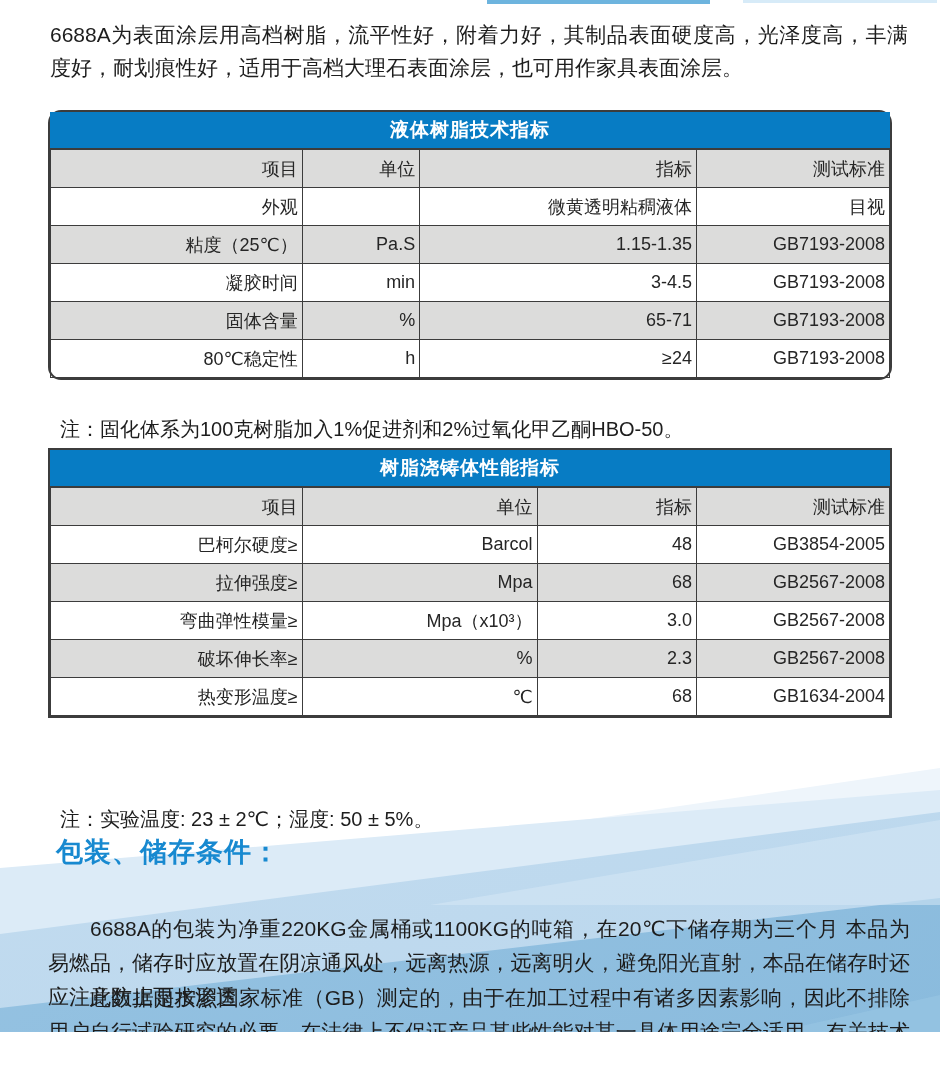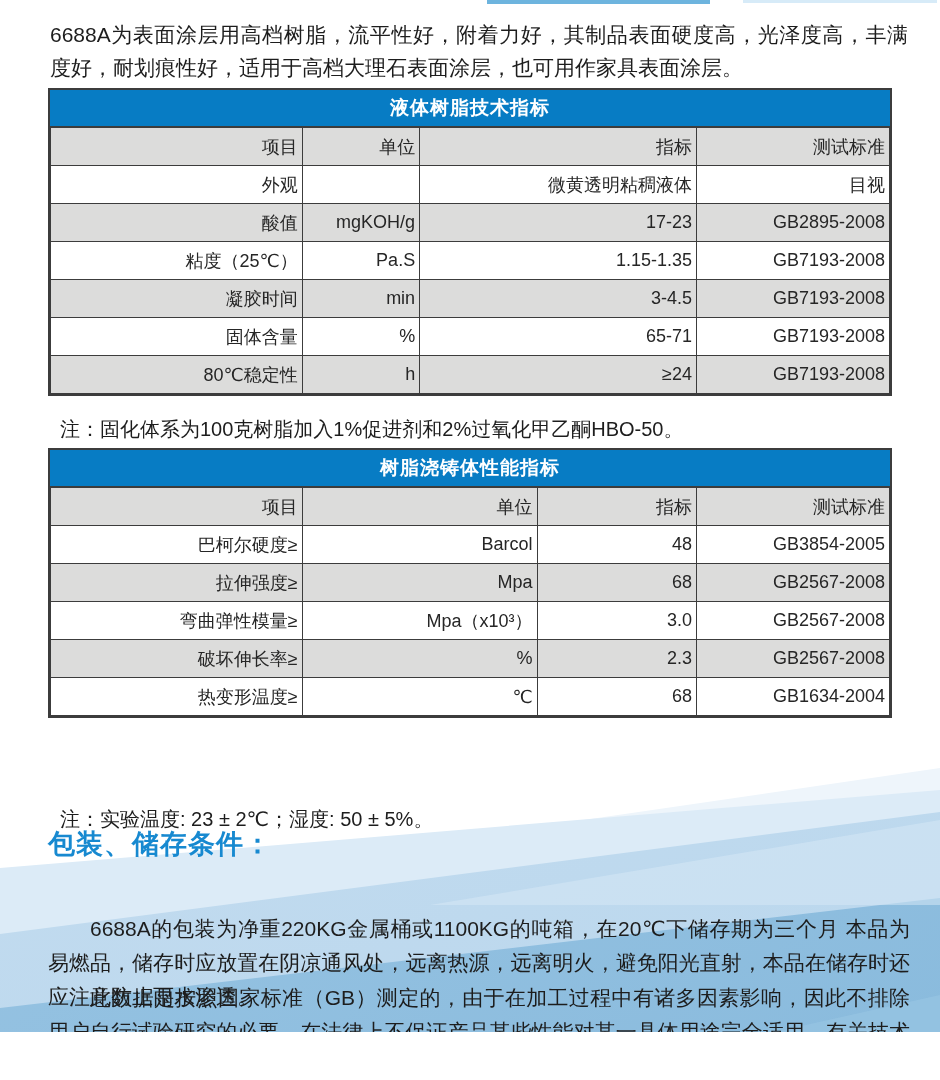--- a/index.html
+++ b/index.html
@@ -28,36 +28,36 @@
   .intro{
     position:absolute;left:50px;top:18px;width:858px;margin:0;
     font-size:21px;line-height:33px;color:#1d1d1d;text-align:justify;
   }
   .note{
     position:absolute;left:48px;margin:12px;font-size:20px;color:#1d1d1d;white-space:nowrap;
   }
   .note1{top:404px;}
   .note2{top:794px;}
   .sec-heading{
-    position:absolute;left:48px;top:826px;margin:0;
+    position:absolute;left:48px;top:826px;margin:8px;
     font-size:27px;font-weight:bold;color:var(--headingBlue,#1789d0);letter-spacing:1px;
   }
   .para{
     position:absolute;left:48px;width:862px;margin:0;
     font-size:21px;line-height:34px;color:#1d1d1d;text-align:justify;text-indent:2em;
   }
   .para1{top:912px;}
   .para2{top:981px;}
 
   
   .tbl{
     position:absolute;left:48px;width:844px;
     border:2px solid var(--borderDark,#3c3c3c);box-sizing:border-box;background:#ffffff;
   }
-  .tbl1{top:88px;}
+  .tbl1{top:110px;border-radius:13px;}
   .tbl2{top:448px;}
   .tbl-title{
     height:36px;line-height:36px;text-align:center;
     background:var(--headerBlue,#077cc4);color:#ffffff;
     font-size:19px;font-weight:600;letter-spacing:1px;
     border-bottom:1px solid var(--borderDark,#3c3c3c);
   }
   .tbl table{
     width:100%;border-collapse:collapse;table-layout:fixed;
   }
@@ -108,26 +108,20 @@
         </tr>
       </thead>
       <tbody>
           <tr>
             <td>外观</td>
             <td></td>
             <td>微黄透明粘稠液体</td>
             <td>目视</td>
           </tr>
           <tr>
-            <td>酸值</td>
-            <td>mgKOH/g</td>
-            <td>17-23</td>
-            <td>GB2895-2008</td>
-          </tr>
-          <tr>
             <td>粘度（25℃）</td>
             <td>Pa.S</td>
             <td>1.15-1.35</td>
             <td>GB7193-2008</td>
           </tr>
           <tr>
             <td>凝胶时间</td>
             <td>min</td>
             <td>3-4.5</td>
             <td>GB7193-2008</td>

